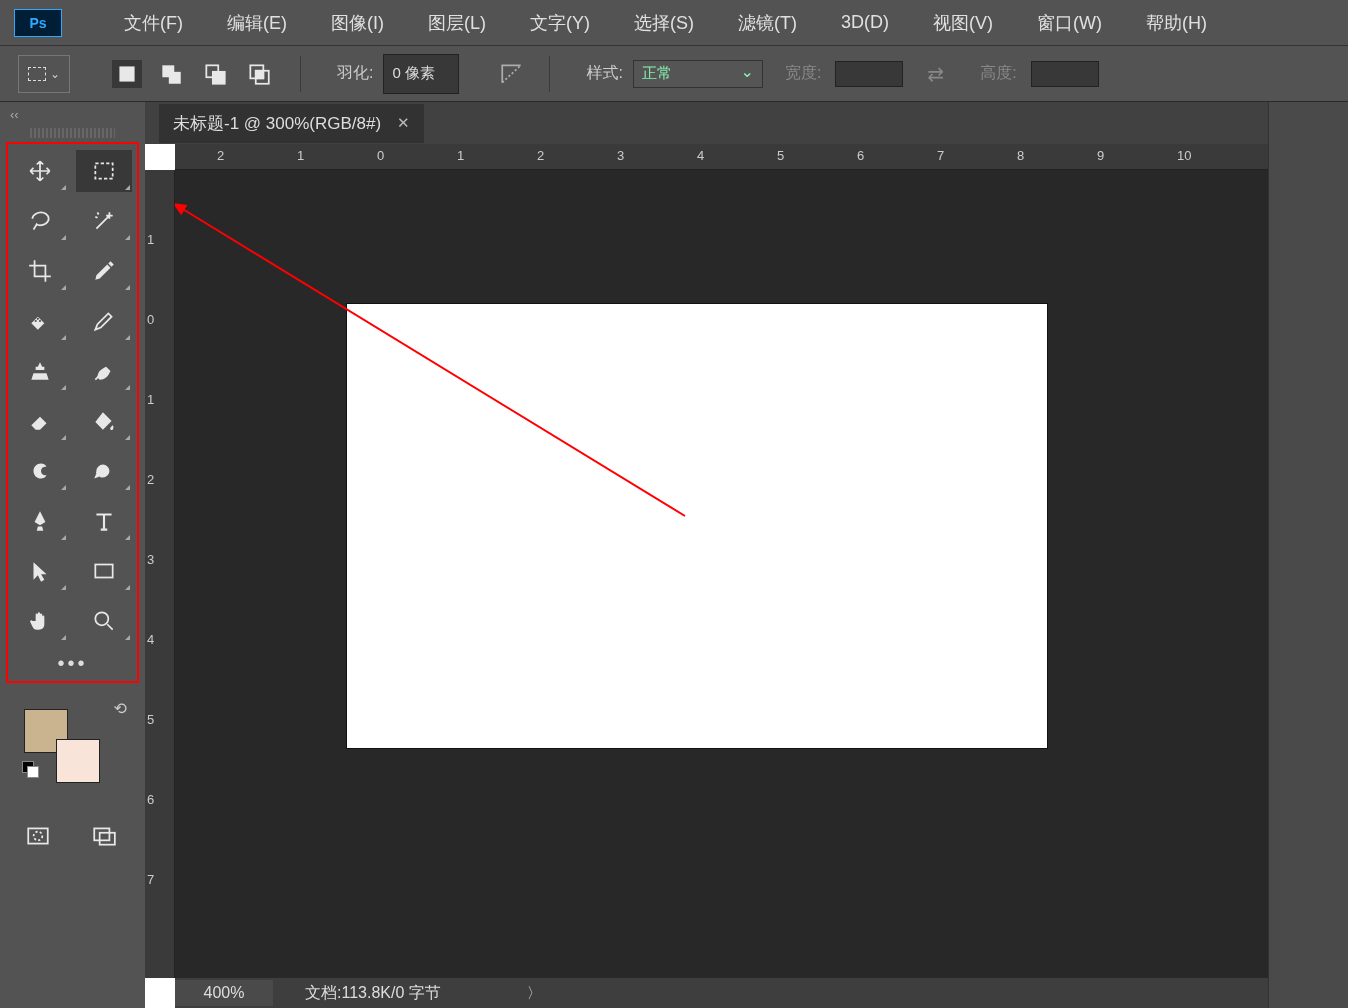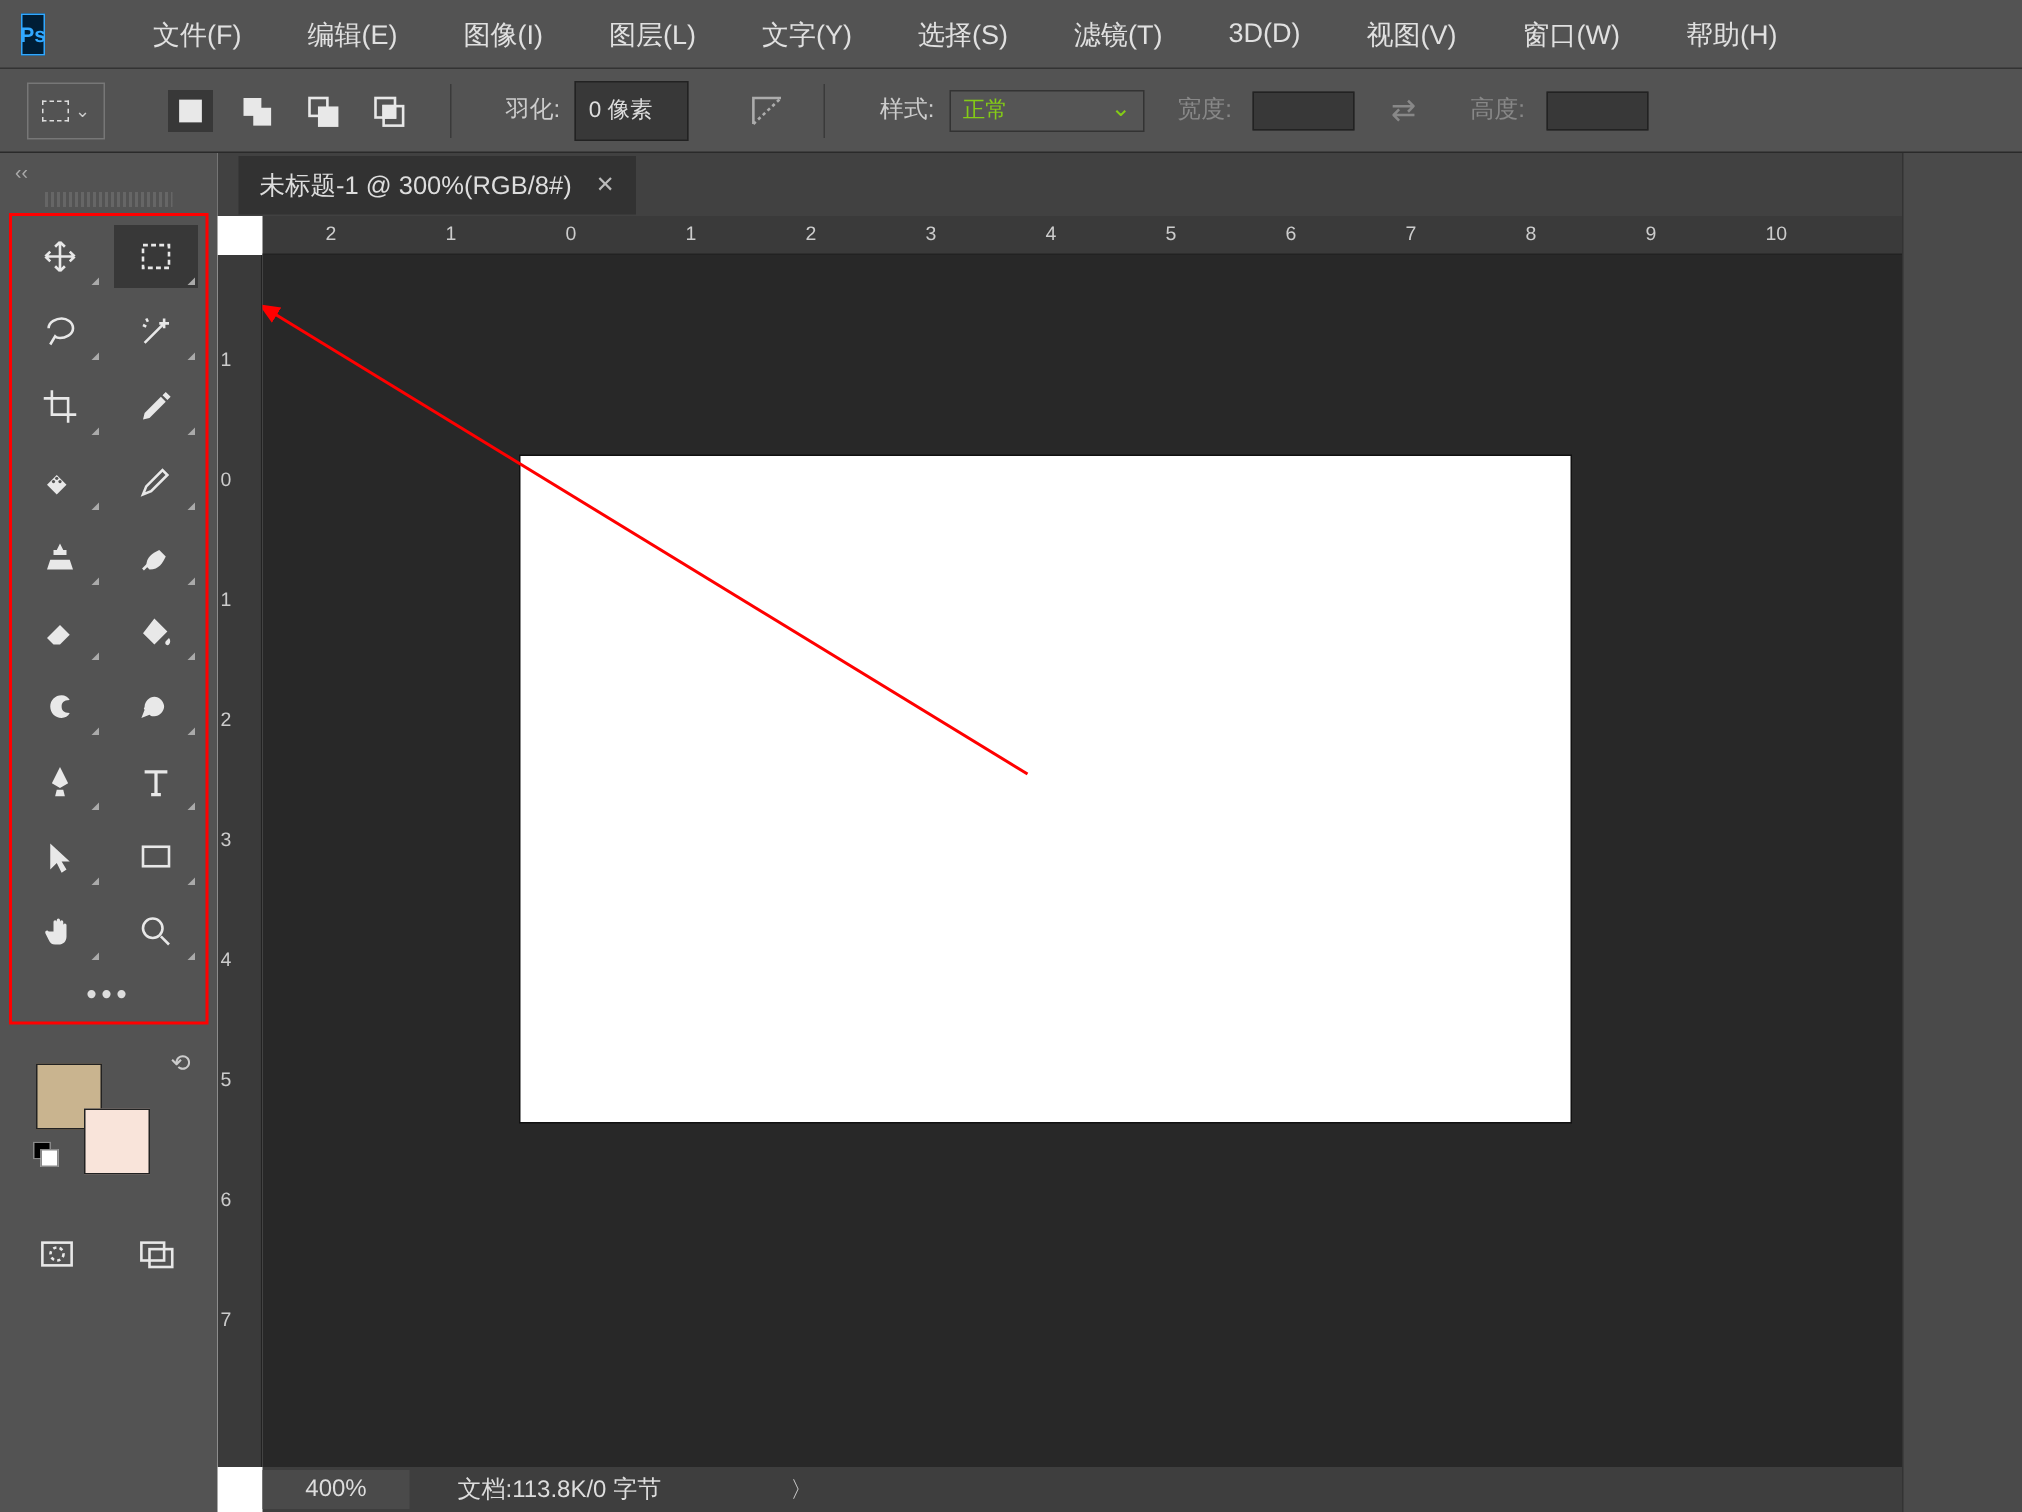--- a/index.html
+++ b/index.html
@@ -1,29 +1,29 @@
 <!DOCTYPE html>
 <html><head>
 <meta charset="utf-8">
 <style>
 * { margin: 0; padding: 0; box-sizing: border-box; font-family: "Microsoft YaHei", sans-serif; }
 body { background: #535353; color: #e0e0e0; width: 1348px; height: 1008px; overflow: hidden; }
 
 .menubar { height: 46px; background: #535353; display: flex; align-items: center; padding: 0 14px; border-bottom: 1px solid #333; }
-.ps-logo { width: 16px; height: 28px; background: #001e36; color: #31a8ff; display: flex; align-items: center; justify-content: center; font-weight: bold; font-size: 14px; border: 1px solid #31a8ff; margin-right: 50px; }
+.ps-logo { width: 48px; height: 28px; background: #001e36; color: #31a8ff; display: flex; align-items: center; justify-content: center; font-weight: bold; font-size: 14px; border: 1px solid #31a8ff; margin-right: 40px; }
 .menu-item { padding: 0 22px; font-size: 18px; cursor: pointer; }
 
 .optbar { height: 56px; background: #535353; display: flex; align-items: center; padding: 0 18px; gap: 10px; border-bottom: 1px solid #2a2a2a; }
 .opt-marquee { width: 52px; height: 38px; border: 1px solid #777; display: flex; align-items: center; justify-content: center; gap: 4px; }
 .marq-glyph { width: 18px; height: 14px; border: 1px dashed #ddd; }
 .opt-mode { width: 30px; height: 28px; display: flex; align-items: center; justify-content: center; margin: 0 2px; }
 .opt-mode.active { background: #383838; }
 .opt-label { font-size: 16px; color: #ccc; margin-left: 12px; }
 .opt-input { background: #383838; border: 1px solid #222; color: #ddd; padding: 19px 8px; font-size: 15px; width: 76px; height: 28px; }
-.opt-select { background: #555; border: 1px solid #333; color: #84cc16; padding: 3px 22px 3px 8px; font-size: 15px; width: 130px; height: 28px; display: flex; align-items: center; position: relative; }
+.opt-select { background: #555; border: 1px solid #333; color: #86efac; padding: 3px 22px 3px 8px; font-size: 15px; width: 130px; height: 28px; display: flex; align-items: center; position: relative; }
 .opt-select::after { content: "⌄"; position: absolute; right: 8px; top: 1px; font-size: 16px; }
 .opt-dim { color: #888; }
 .opt-field { background: #383838; border: 1px solid #222; width: 68px; height: 26px; margin-left: 4px; }
 .swap-icon { color: #888; font-size: 20px; margin: 0 14px; }
 
 .main { display: flex; height: calc(100% - 46px - 56px); }
 .left-col { width: 145px; background: #535353; display: flex; flex-direction: column; }
 .collapse-row { height: 24px; display: flex; align-items: center; justify-content: flex-start; padding-left: 10px; font-size: 13px; color: #aaa; }
 .grip { height: 10px; background: repeating-linear-gradient(90deg,#666 0 2px,#535353 2px 4px); margin: 2px 30px; }
 

